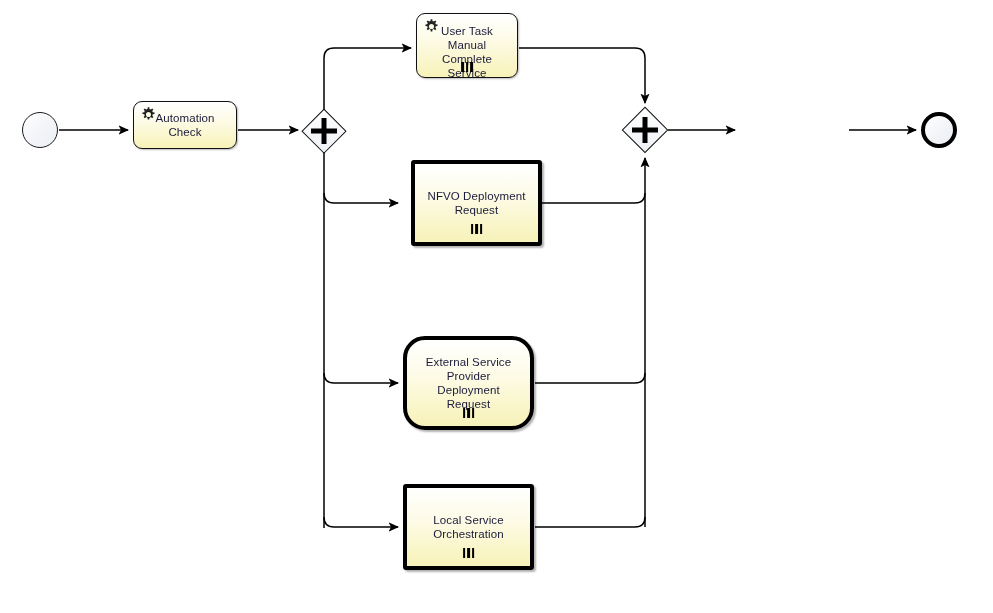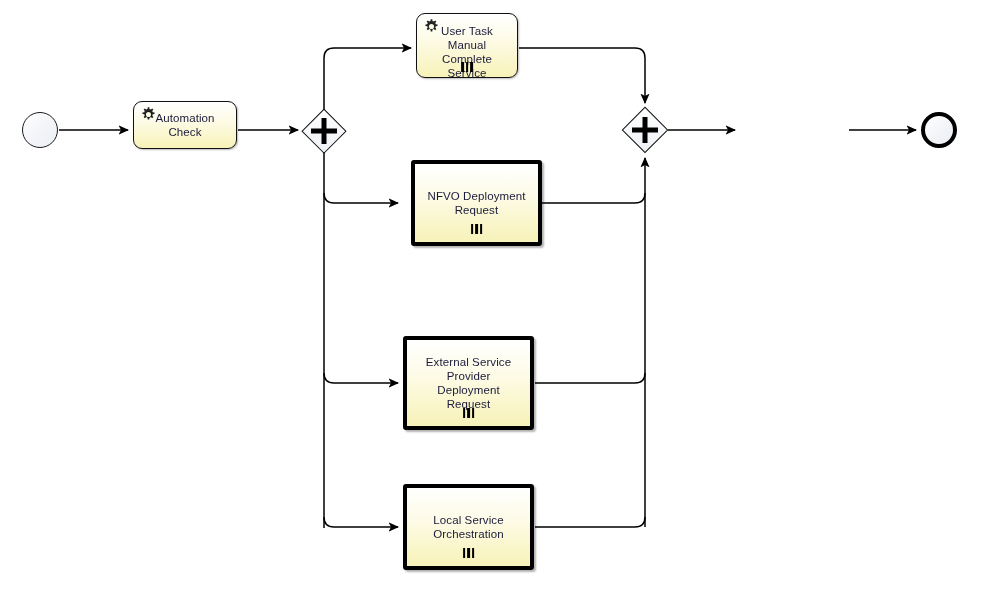--- a/index.html
+++ b/index.html
@@ -208,21 +208,21 @@
   <div class="task callactivity" style="left:403px; top:160px; width:131px; height:86px;margin-left:8px;">
     <div class="task-label">NFVO Deployment
 Request</div>
     <div class="mi-marker" style="bottom:8px;">
       <span></span>
         <span></span>
         <span></span>
     </div>
   </div>
 
-  <div class="task callactivity" style="left:403px; top:336px; width:131px; height:94px;">
+  <div class="task callactivity" style="left:403px; top:336px; width:131px; height:94px;border-radius:22px;">
     <div class="task-label">External Service
 Provider Deployment
 Request</div>
     <div class="mi-marker" style="bottom:8px;">
       <span></span>
         <span></span>
         <span></span>
     </div>
   </div>
 

